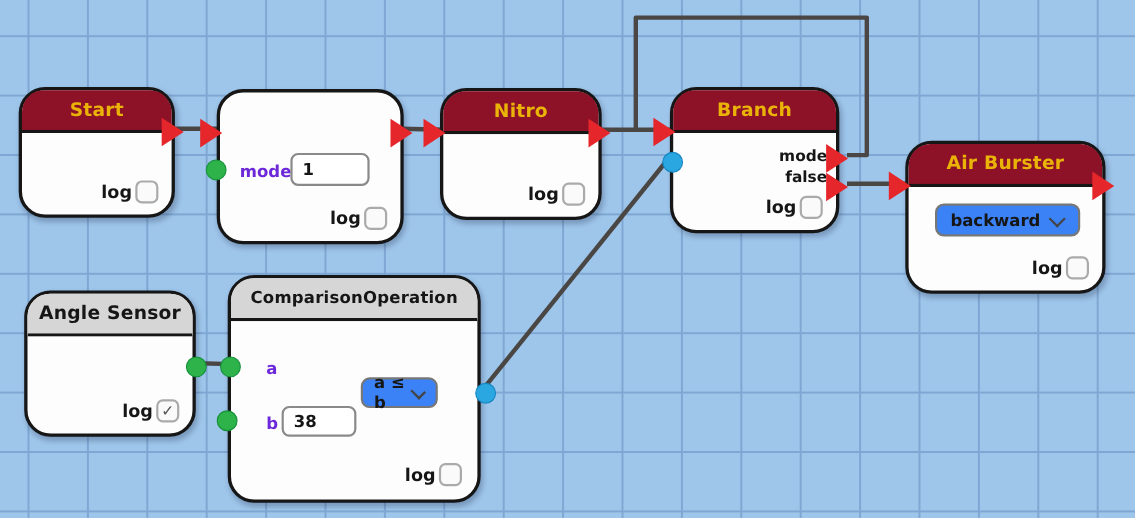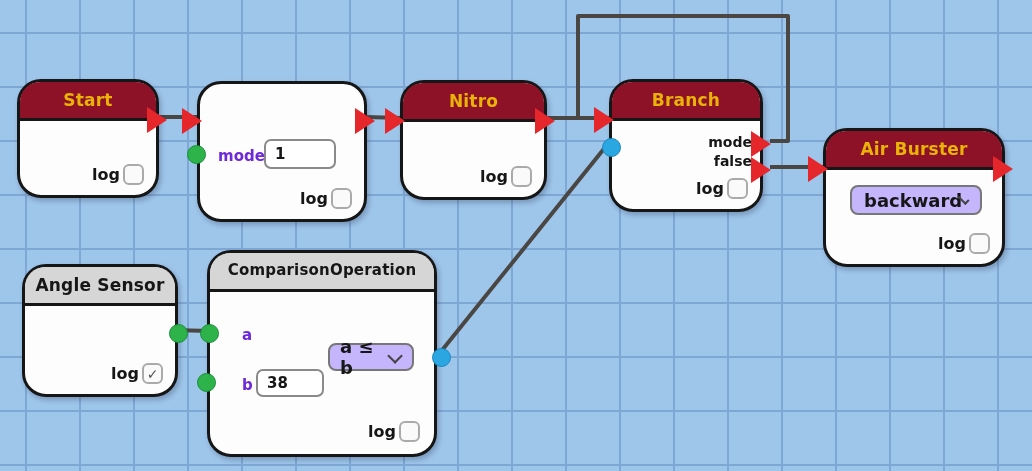--- a/index.html
+++ b/index.html
@@ -36,23 +36,23 @@
   .log-row{position:absolute;right:12px;bottom:10px;display:flex;align-items:center;gap:3px;}
   .log-label{font-weight:bold;font-size:16px;color:#161616;}
   .checkbox{width:21px;height:21px;background:#fafafa;border:2px solid #aaaaaa;border-radius:6px;box-sizing:border-box;display:flex;align-items:center;justify-content:center;font-size:14px;font-weight:bold;color:#555;}
   .text-input{
     position:absolute;background:#ffffff;border:2px solid #8a8a8a;border-radius:7px;
     font-family:"DejaVu Sans","Liberation Sans",sans-serif;font-weight:bold;font-size:15px;color:#161616;
     padding:0 0 0 9px;box-sizing:border-box;outline:none;
   }
   .field-label{position:absolute;font-weight:bold;font-size:15px;color:#6d28d9;}
   .dropdown{
-    position:absolute;background:#c4b5fd;border:2px solid #777777;border-radius:8px;box-sizing:border-box;
+    position:absolute;background:#3b82f6;border:2px solid #777777;border-radius:8px;box-sizing:border-box;
     display:flex;align-items:center;justify-content:space-between;
-    font-weight:bold;font-size:18px;color:#161616;padding:0 12px;cursor:default;
+    font-weight:bold;font-size:15px;color:#161616;padding:0 12px;cursor:default;
   }
   .chevron{width:9px;height:9px;border-left:2.5px solid #444;border-bottom:2.5px solid #444;transform:rotate(-45deg) translateY(-2px);}
   .out-label{position:absolute;font-weight:bold;font-size:14px;color:#161616;text-align:right;}
 </style>
 </head>
 <body>
 
 <div class="canvas">
 
   <svg class="wires" viewBox="0 0 1032 471" xmlns="http://www.w3.org/2000/svg">
@@ -145,21 +145,21 @@
     </div>
   </div>
 
   <div class="node" style="left:207px;top:250px;width:230px;height:207px;">
     <div class="node-header hdr-gray hdr-two-line">
       <span>Comparison</span>
       <span>Operation</span>
     </div>
     <div class="data-port port-green" style="left:-10px;top:71px;"></div>
     <span class="field-label" style="left:32px;top:73px;">a</span>
-    <div class="dropdown" style="left:118px;top:90px;width:86px;height:28px;padding:0 10px;justify-content:flex-end;">
+    <div class="dropdown" style="left:118px;top:90px;width:70px;height:28px;padding:0 10px;justify-content:flex-end;">
       <span>a ≤ b</span>
       <span class="chevron"></span>
     </div>
     <div class="data-port port-green" style="left:-13px;top:120px;"></div>
     <span class="field-label" style="left:32px;top:123px;">b</span>
     <input class="text-input" style="left: 46px; top: 116px; width: 68px; height: 28px;" value="38">
     <div class="data-port port-blue" style="left:222px;top:95px;"></div>
     <div class="log-row" style="bottom:12px;right:14px;">
       <span class="log-label">log</span>
       <div class="checkbox"></div>

